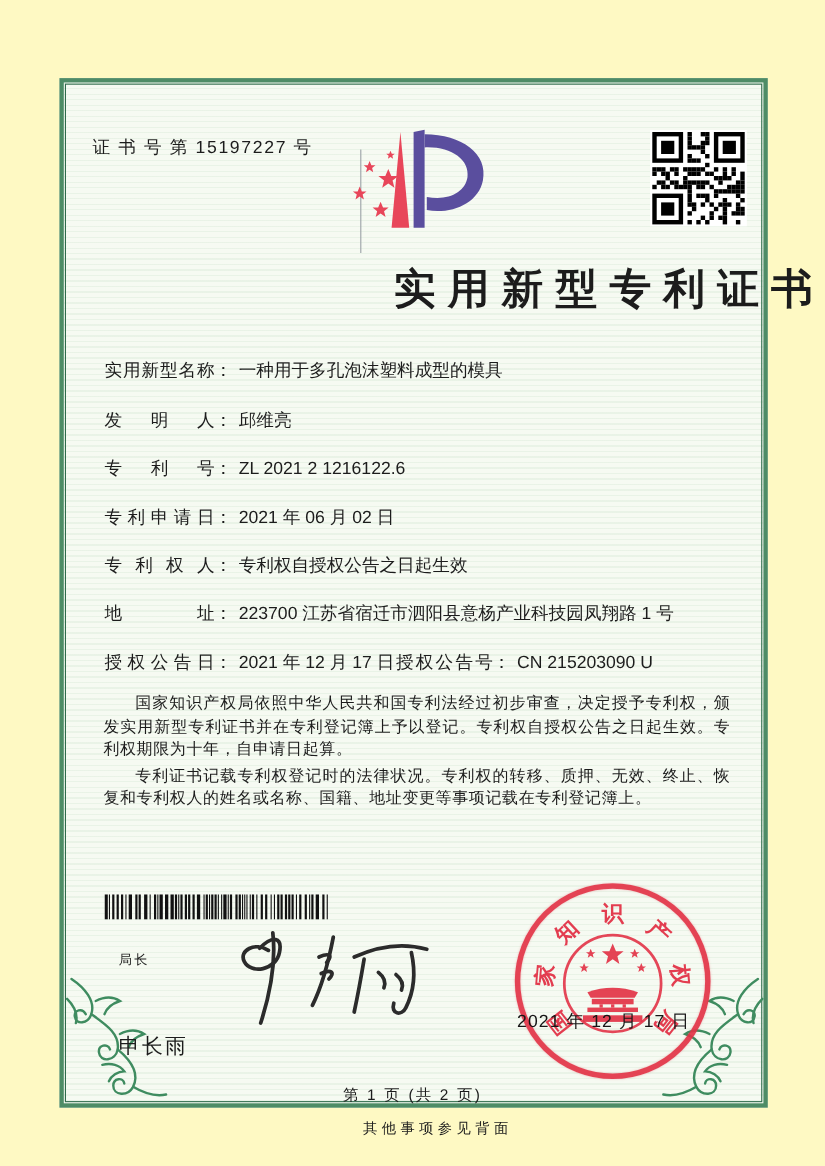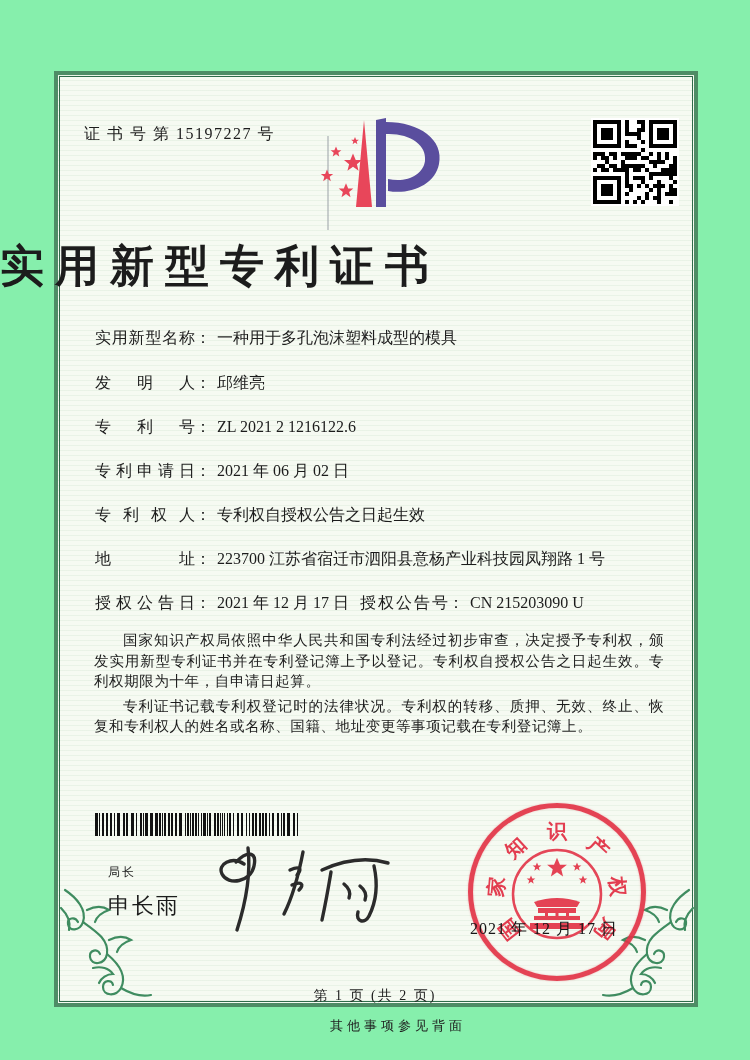--- a/index.html
+++ b/index.html
@@ -1,44 +1,44 @@
 <!DOCTYPE html>
 <html><head>
 <meta charset="utf-8">
 <style>
   html,body{margin:0;padding:0;background:#e9e9e6;}
   .page{
-    position:relative;width:750px;height:1060px;background:#86efac;
-    font-family:Liberation Serif, serif;color:#1c1c1c;overflow:hidden;
+    position:relative;width:750px;height:1060px;background:#fef9c3;
+    font-family:Liberation Sans, sans-serif;color:#1c1c1c;overflow:hidden;
   }
   .abs{position:absolute;}
   
   .frame{
     position:absolute;left:54px;top:71px;width:636px;height:928px;
     border:4px solid #4e8c66;
     background:
       repeating-linear-gradient(180deg, rgba(120,180,130,0.10) 0 1px, rgba(255,255,255,0) 1px 5px),
       #f6faf2;
   }
   .frame-inner{position:absolute;inset:1px;border:1px solid #2f6b4b;}
   .cert-no{left:84px;top:124px;font-size:16px;letter-spacing:1.5px;white-space:nowrap;}
   .logo{left:298px;top:110px;}
   .qr{left:591px;top:118px;}
-  .title{left:0;top:237px;width:100%;text-align:left;font-size:44px;font-weight:bold;letter-spacing:11px;white-space:nowrap;}
+  .title{left:0;top:237px;width:100%;text-align:right;font-size:38px;font-weight:bold;letter-spacing:11px;white-space:nowrap;}
   .field{position:absolute;left:95px;font-size:16px;white-space:nowrap;line-height:20px;}
   .flabel{display:inline-block;width:100px;text-align:justify;text-align-last:justify;vertical-align:bottom;}
   .fcolon{display:inline-block;margin-right:6px;}
   .field-alt{position:absolute;left:360px;font-size:16px;white-space:nowrap;line-height:20px;}
   .flabel2{display:inline-block;width:88px;text-align:justify;text-align-last:justify;vertical-align:bottom;}
   .paras{position:absolute;left:94px;top:630px;width:570px;font-size:14.5px;line-height:20.5px;letter-spacing:0.6px;text-align:justify;}
   .paras p{margin:0;text-indent:2em;}
   .paras p + p{margin-top:4px;}
   .barcode{left:95px;top:813px;}
   .sig-title{left:108px;top:864px;font-size:12px;letter-spacing:2px;}
-  .sig-name{left:108px;top:891px;font-size:22px;letter-spacing:2px;}
+  .sig-name{left:108px;top:938px;font-size:19px;letter-spacing:2px;}
   .signature{left:202px;top:840px;}
   
   .seal{left:468px;top:803px;width:178px;height:178px;}
   .seal-ring{position:absolute;inset:0;border-radius:50%;border:5px solid rgba(226,51,71,0.92);
              box-shadow:0 0 2px rgba(226,51,71,0.35) inset, 0 0 2px rgba(226,51,71,0.35);}
   .seal-char{
     position:absolute;left:50%;top:50%;width:26px;height:26px;margin-left:-13px;margin-top:-13px;
     line-height:26px;text-align:center;font-size:20px;font-weight:bold;color:rgba(226,51,71,0.95);
   }
   .seal-char:nth-of-type(1){transform:rotate(-128deg) translateY(-61px);}

